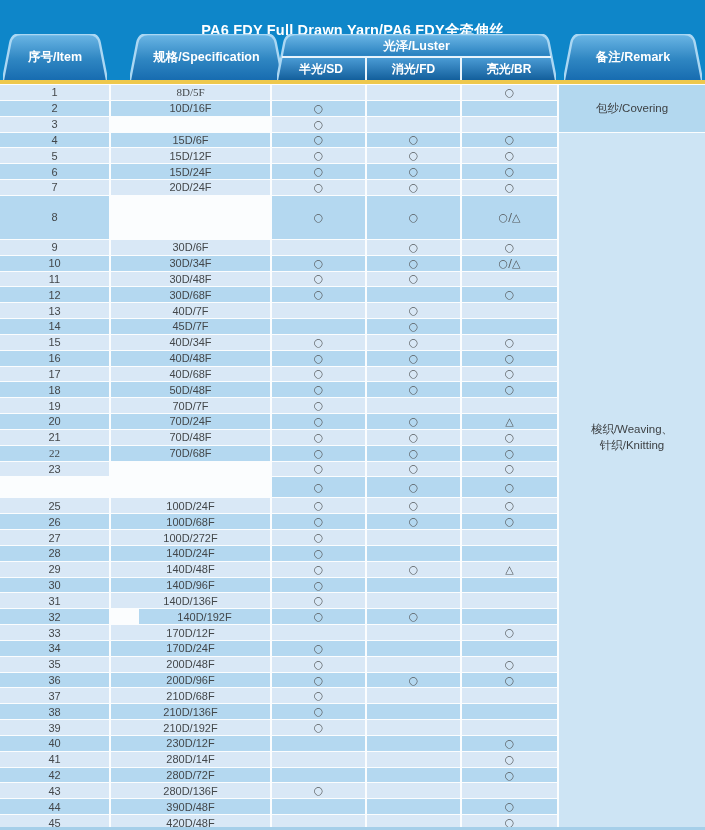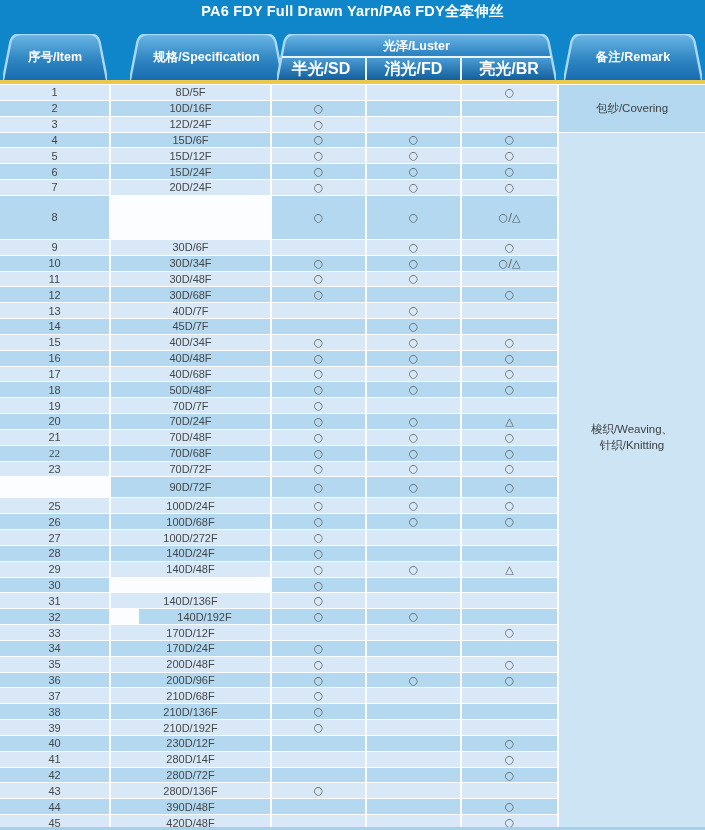--- a/index.html
+++ b/index.html
@@ -1,35 +1,35 @@
 <!DOCTYPE html>
 <html><head>
 <meta charset="utf-8">
 <style>
   html,body{margin:0;padding:0;}
   body{font-family:"Liberation Sans","DejaVu Sans",sans-serif;}
   #page{position:relative;width:705px;height:830px;background:#fff;overflow:hidden;}
 
   
   .header{position:absolute;left:0;top:0;width:705px;height:80px;background:#0e86c9;}
-  .title{position:absolute;top:2px;left:0;width:100%;text-align:center;
+  .title{position:absolute;top:21px;left:0;width:100%;text-align:center;
          font-size:14.5px;font-weight:bold;color:#ffffff;letter-spacing:.2px;}
   .tab{position:absolute;bottom:0;height:46px;}
   .tab svg{position:absolute;left:0;top:0;}
   .tab-label{position:absolute;left:0;top:0;width:100%;height:100%;
              display:flex;align-items:center;justify-content:center;
              color:#fff;font-weight:bold;font-size:12.5px;}
   
   .luster-top{position:absolute;left:0;top:2px;width:100%;height:20px;
               display:flex;align-items:center;justify-content:center;
               color:#fff;font-weight:bold;font-size:12.5px;}
   .luster-divider{position:absolute;left:5px;right:5px;top:22px;height:2px;background:#e9f4fc;}
   .luster-subrow{position:absolute;left:0;top:24px;bottom:0;width:100%;display:flex;}
   .luster-subrow .sub{display:flex;align-items:center;justify-content:center;
-                      color:#fff;font-weight:bold;font-size:16px;}
+                      color:#fff;font-weight:bold;font-size:12px;}
   .luster-subrow .sub.c1{width:88px;}
   .luster-subrow .sub.c2{width:93px;}
   .luster-subrow .sub.c3{width:94px;}
   .luster-subrow .vline{width:2px;background:#e9f4fc;}
 
   
   .gold{position:absolute;left:0;top:80px;width:705px;height:4px;background:#eec84d;}
   .gold-gap{position:absolute;left:0;top:84px;width:705px;height:1px;background:#fdfefe;}
 
   
@@ -121,31 +121,30 @@
   <div class="body-grid">
     <div class="remark-cell covering">包纱/Covering</div>
     <div class="remark-cell weaving">
       <div>
         <div>梭织/Weaving、</div>
         <div>针织/Knitting</div>
       </div>
     </div>
 
   <div class="cell light" style="grid-area: 1 / 1;">1</div>
-      <div class="cell light" style="grid-area: 1 / 2;">8D/5F</div>
+      <div class="cell light" style="grid-area: 1 / 2; font-family: Liberation Serif, serif;">8D/5F</div>
       <div class="cell light sym" style="grid-area: 1 / 3;"></div>
       <div class="cell light sym" style="grid-area: 1 / 4;"></div>
       <div class="cell light sym" style="grid-area: 1 / 5;">○</div>
       <div class="cell dark" style="grid-area: 2 / 1;">2</div>
       <div class="cell dark" style="grid-area: 2 / 2;">10D/16F</div>
       <div class="cell dark sym" style="grid-area: 2 / 3;">○</div>
       <div class="cell dark sym" style="grid-area: 2 / 4;"></div>
       <div class="cell dark sym" style="grid-area: 2 / 5;"></div>
       <div class="cell light" style="grid-area: 3 / 1;">3</div>
-      <div class="cell light" style="grid-area: 3 / 2;">12D/24F</div>
       <div class="cell light sym" style="grid-area: 3 / 3;">○</div>
       <div class="cell light sym" style="grid-area: 3 / 4;"></div>
       <div class="cell light sym" style="grid-area: 3 / 5;"></div>
       <div class="cell dark" style="grid-area: 4 / 1;">4</div>
       <div class="cell dark" style="grid-area: 4 / 2;">15D/6F</div>
       <div class="cell dark sym" style="grid-area: 4 / 3;">○</div>
       <div class="cell dark sym" style="grid-area: 4 / 4;">○</div>
       <div class="cell dark sym" style="grid-area: 4 / 5;">○</div>
       <div class="cell light" style="grid-area: 5 / 1;">5</div>
       <div class="cell light" style="grid-area: 5 / 2;">15D/12F</div>
@@ -231,26 +230,24 @@
       <div class="cell light" style="grid-area: 21 / 2;">70D/48F</div>
       <div class="cell light sym" style="grid-area: 21 / 3;">○</div>
       <div class="cell light sym" style="grid-area: 21 / 4;">○</div>
       <div class="cell light sym" style="grid-area: 21 / 5;">○</div>
       <div class="cell dark" style="grid-area: 22 / 1; font-family: Liberation Serif, serif;">22</div>
       <div class="cell dark" style="grid-area: 22 / 2;">70D/68F</div>
       <div class="cell dark sym" style="grid-area: 22 / 3;">○</div>
       <div class="cell dark sym" style="grid-area: 22 / 4;">○</div>
       <div class="cell dark sym" style="grid-area: 22 / 5;">○</div>
       <div class="cell light" style="grid-area: 23 / 1;">23</div>
-      <div class="cell light" style="grid-area: 23 / 2;">70D/72F</div>
       <div class="cell light sym" style="grid-area: 23 / 3;">○</div>
       <div class="cell light sym" style="grid-area: 23 / 4;">○</div>
       <div class="cell light sym" style="grid-area: 23 / 5;">○</div>
       <div class="cell dark" style="grid-area: 24 / 1; margin-top: 20px;">24</div>
-      <div class="cell dark" style="grid-area: 24 / 2;">90D/72F</div>
       <div class="cell dark sym" style="grid-area: 24 / 3;">○</div>
       <div class="cell dark sym" style="grid-area: 24 / 4;">○</div>
       <div class="cell dark sym" style="grid-area: 24 / 5;">○</div>
       <div class="cell light" style="grid-area: 25 / 1;">25</div>
       <div class="cell light" style="grid-area: 25 / 2;">100D/24F</div>
       <div class="cell light sym" style="grid-area: 25 / 3;">○</div>
       <div class="cell light sym" style="grid-area: 25 / 4;">○</div>
       <div class="cell light sym" style="grid-area: 25 / 5;">○</div>
       <div class="cell dark" style="grid-area: 26 / 1;">26</div>
       <div class="cell dark" style="grid-area: 26 / 2;">100D/68F</div>
@@ -266,20 +263,21 @@
       <div class="cell dark" style="grid-area: 28 / 2;">140D/24F</div>
       <div class="cell dark sym" style="grid-area: 28 / 3;">○</div>
       <div class="cell dark sym" style="grid-area: 28 / 4;"></div>
       <div class="cell dark sym" style="grid-area: 28 / 5;"></div>
       <div class="cell light" style="grid-area: 29 / 1;">29</div>
       <div class="cell light" style="grid-area: 29 / 2;">140D/48F</div>
       <div class="cell light sym" style="grid-area: 29 / 3;">○</div>
       <div class="cell light sym" style="grid-area: 29 / 4;">○</div>
       <div class="cell light sym" style="grid-area: 29 / 5;">△</div>
       <div class="cell dark" style="grid-area: 30 / 1;">30</div>
+      <div class="cell dark" style="grid-area: 30 / 2;">140D/96F</div>
       <div class="cell dark sym" style="grid-area: 30 / 3;">○</div>
       <div class="cell dark sym" style="grid-area: 30 / 4;"></div>
       <div class="cell dark sym" style="grid-area: 30 / 5;"></div>
       <div class="cell light" style="grid-area: 31 / 1;">31</div>
       <div class="cell light" style="grid-area: 31 / 2;">140D/136F</div>
       <div class="cell light sym" style="grid-area: 31 / 3;">○</div>
       <div class="cell light sym" style="grid-area: 31 / 4;"></div>
       <div class="cell light sym" style="grid-area: 31 / 5;"></div>
       <div class="cell dark" style="grid-area: 32 / 1;">32</div>
       <div class="cell dark" style="grid-area: 32 / 2; margin-left: 28px;">140D/192F</div>

